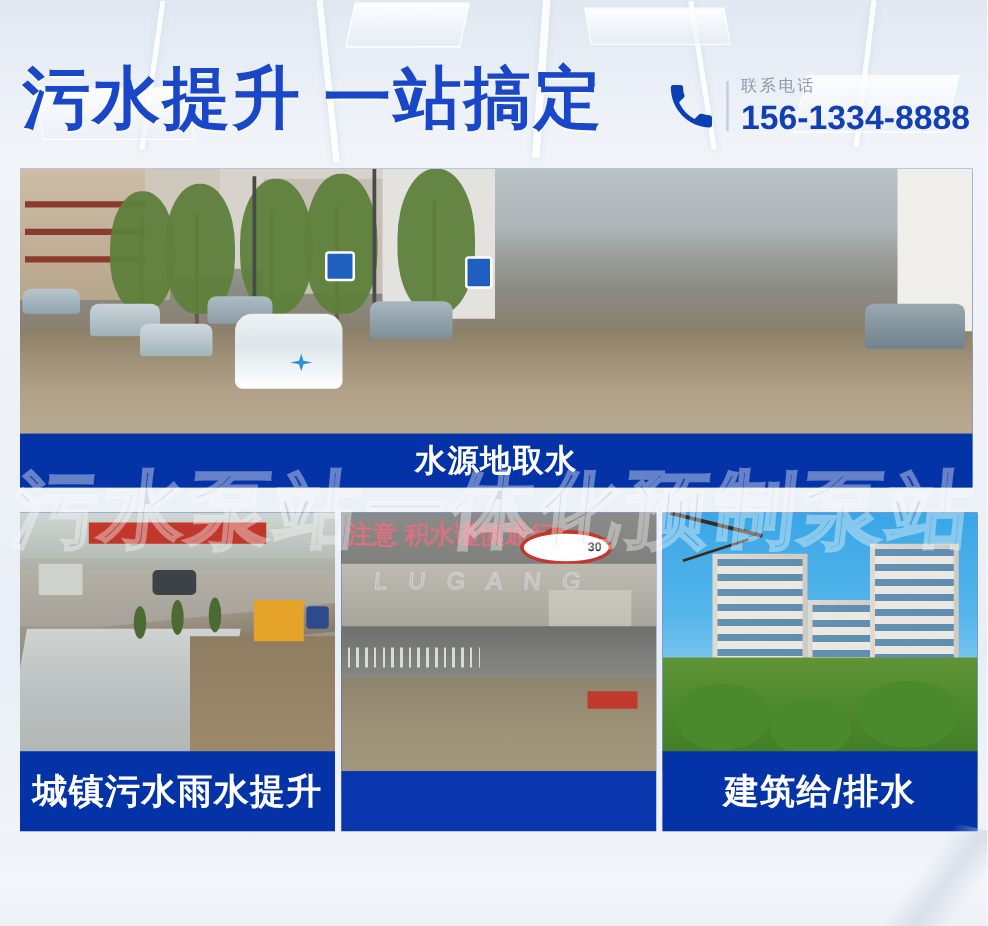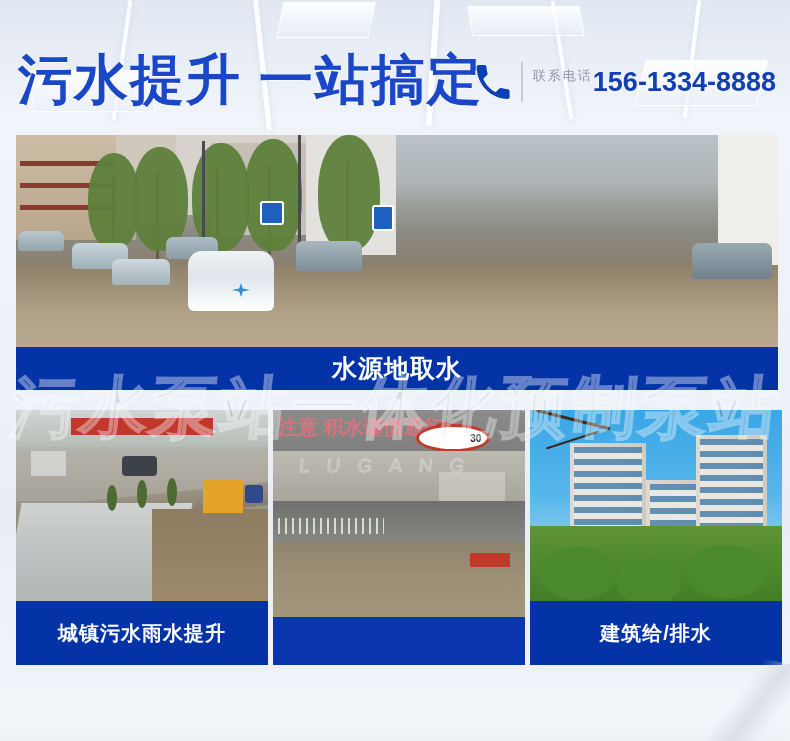--- a/index.html
+++ b/index.html
@@ -73,21 +73,21 @@
     flex: 0 0 auto;
     color: #0b3fb5;
   }
   .contact-divider {
     width: 2px;
     height: 40px;
     background: #c3ccdd;
   }
   .contact-text {
     display: flex;
-    flex-direction: row;
+    flex-direction: column;
     line-height: 1;
   }
   .contact-label {
     font-size: 13px;
     color: #8d98ab;
     letter-spacing: 2px;
     margin-bottom: 6px;
   }
   .contact-number {
     font-size: 27px;
@@ -134,21 +134,21 @@
     height: 43px;
     background: #0433a8;
     color: #ffffff;
     font-size: 25px;
     font-weight: bold;
     letter-spacing: 1px;
     display: flex;
     align-items: center;
     justify-content: center;
   }
-  .grid-bottom .caption { height: 64px; font-size: 20px; }
+  .grid-bottom .caption { height: 64px; font-size: 28px; }
 
   
   .sky      { position:absolute; left:0; top:0; right:0; }
   .obj      { position:absolute; }
 
   
   .s1 { position:absolute; inset:0; background:linear-gradient(180deg,#b9c2c6 0%,#aeb5b8 22%,#9a9c97 34%,#8b8c84 45%,#8a7f6e 62%,#9d8f7a 78%,#a89880 100%); }
   .s1 .bldgA { position:absolute; left:0; top:0; width:120px; height:105px; background:linear-gradient(180deg,#cdbda6,#b8a68c); }
   .s1 .bldgA .stripe { position:absolute; left:4px; width:110px; height:5px; background:#8d3a2e; }
   .s1 .bldgB { position:absolute; left:100px; top:0; width:70px; height:88px; background:#cfc9bd; }

